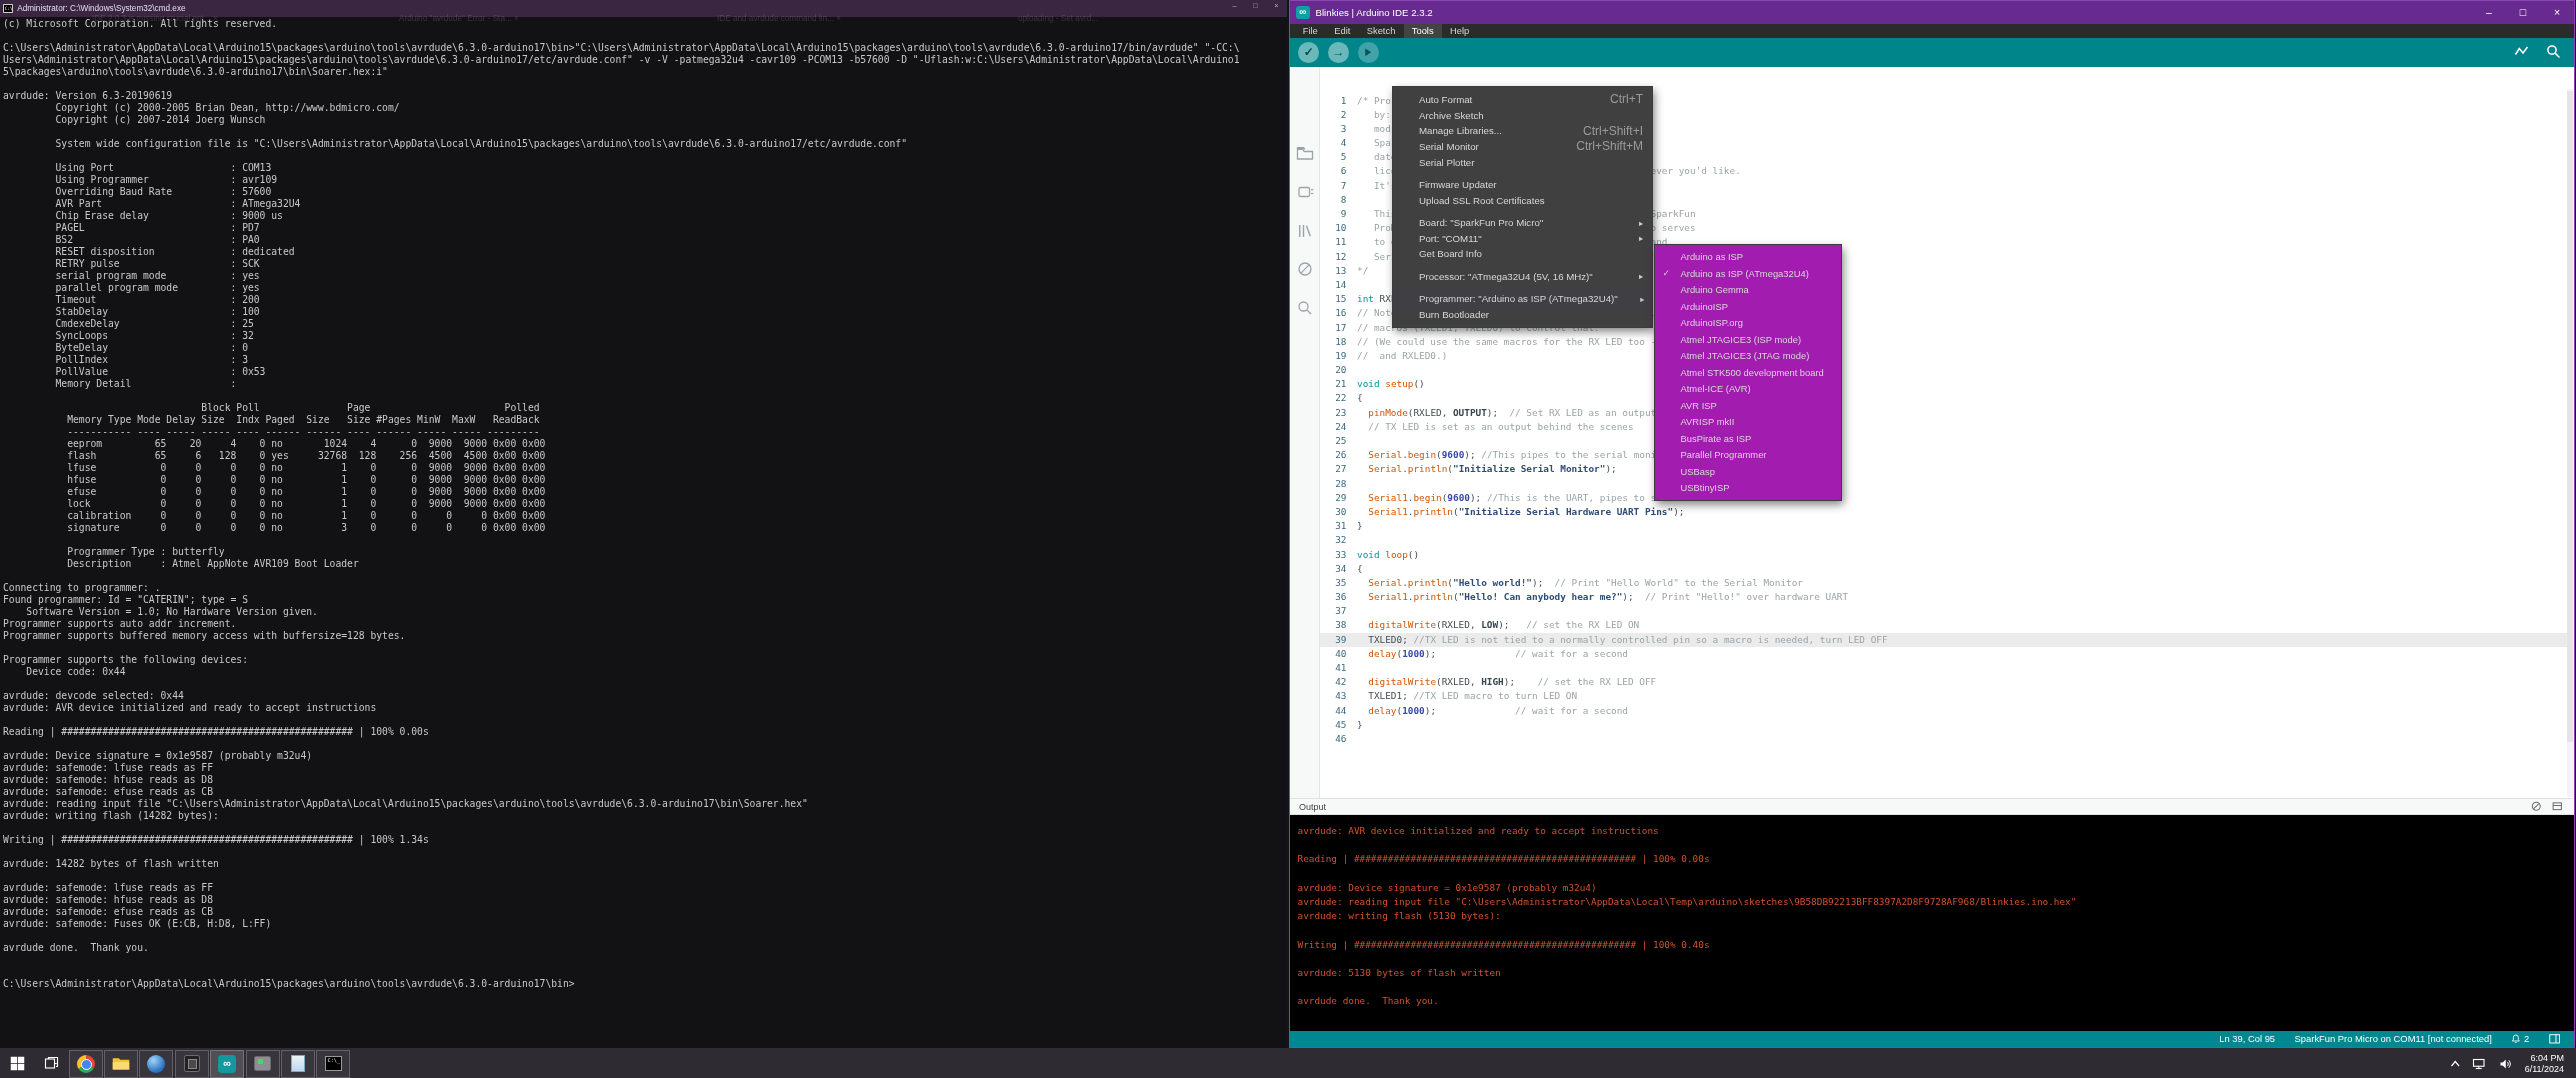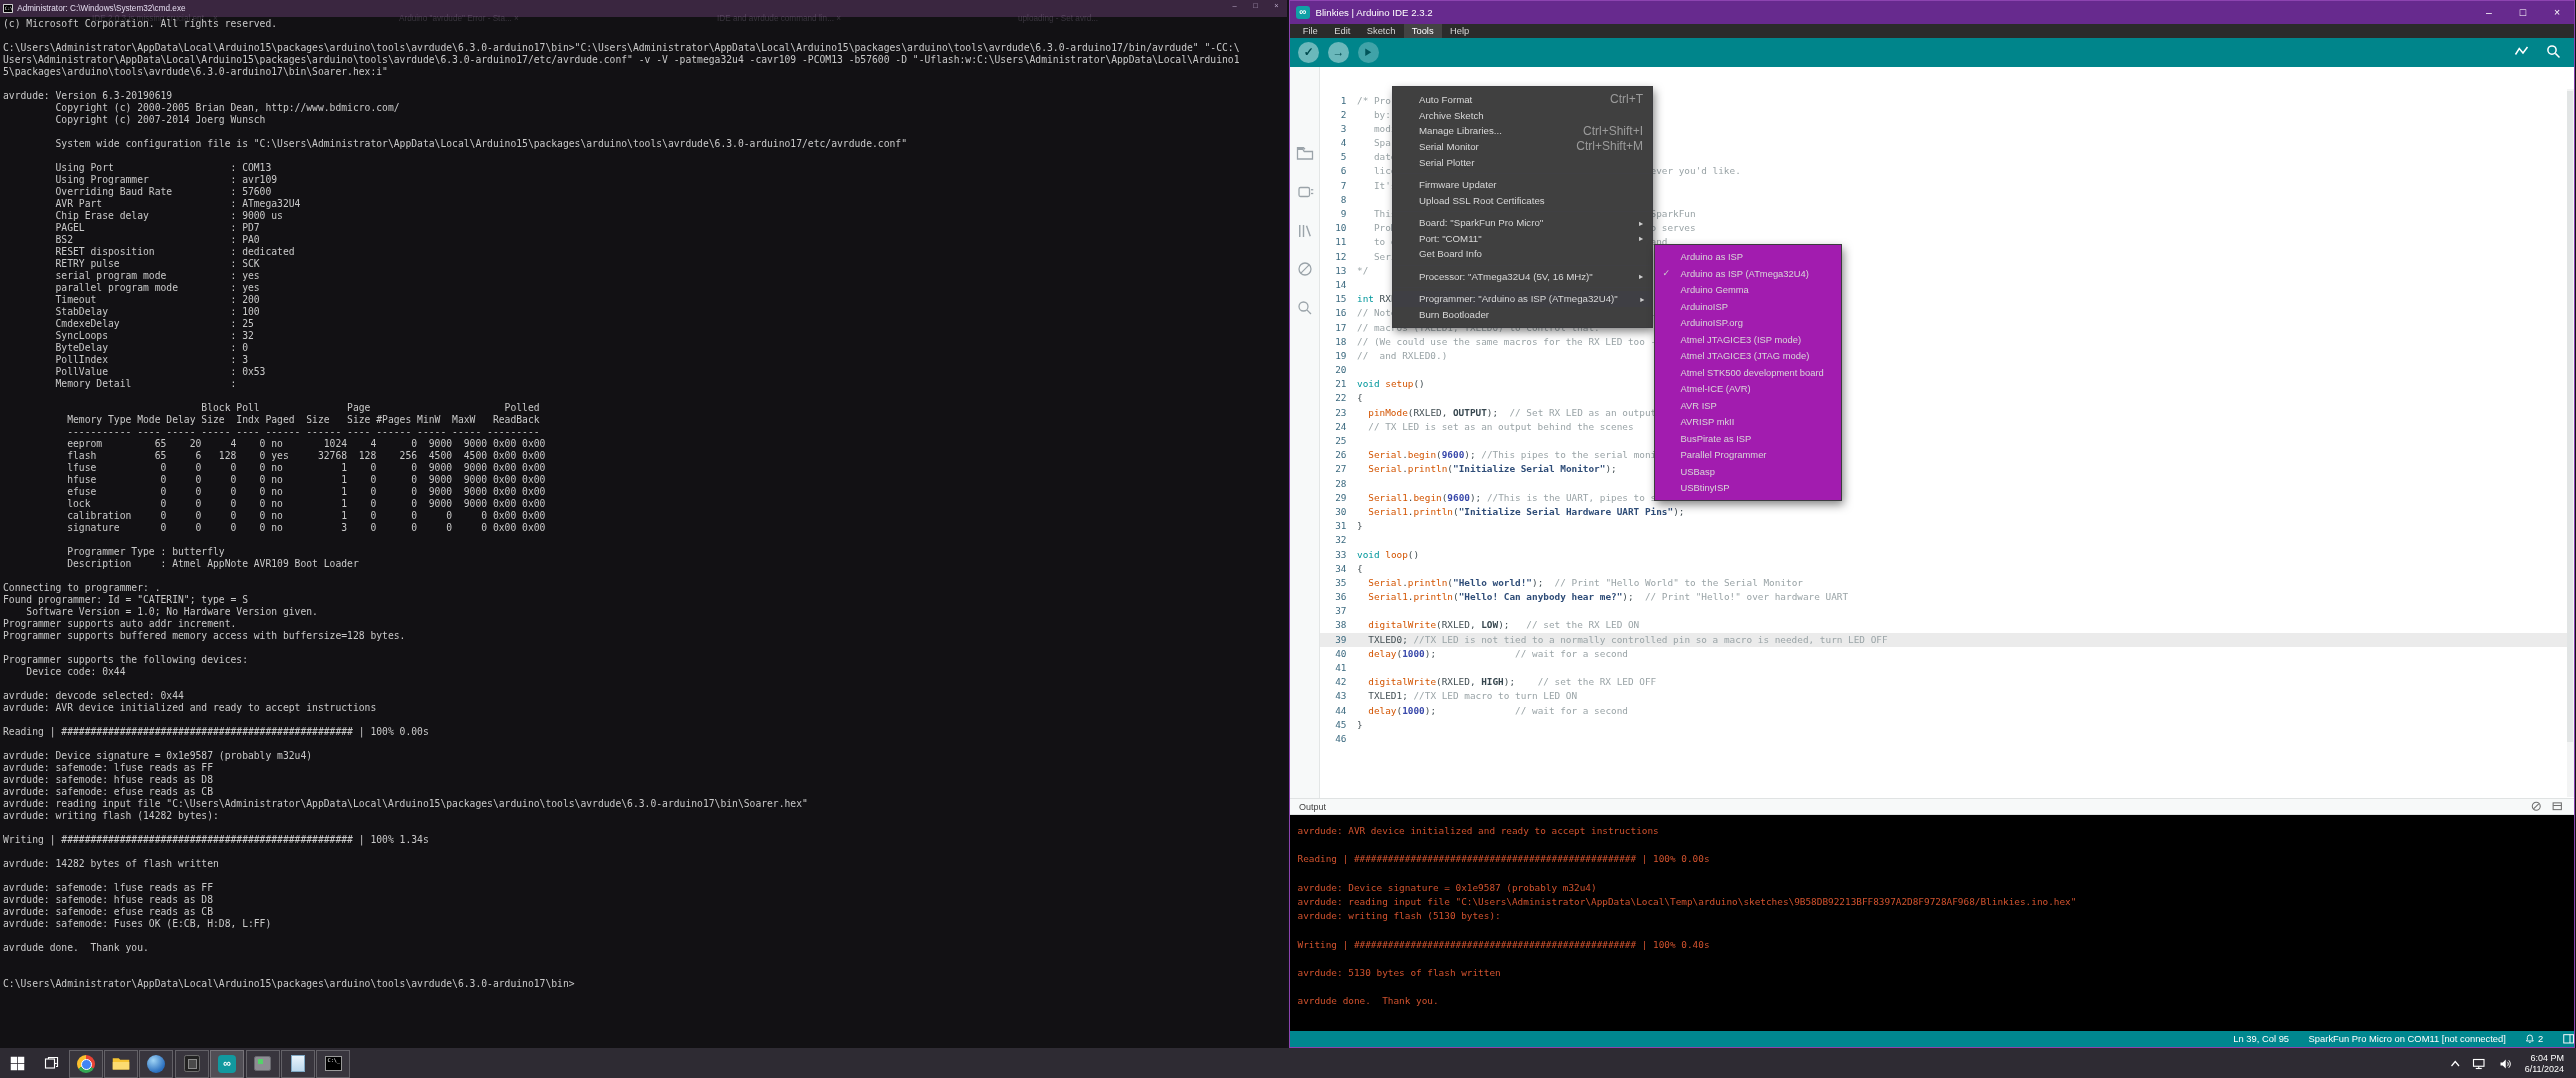--- a/index.html
+++ b/index.html
@@ -85,21 +85,21 @@
     border-top:0.7px solid #e0e3e3;border-bottom:0.7px solid #e0e3e3;display:flex;align-items:center;}
   .output-label{font-size:9px;color:#424242;padding-left:9px;}
   .output-icons{margin-left:auto;display:flex;gap:10.5px;padding-right:12px;color:#6f6f6f;}
   .console{position:absolute;left:0;top:814px;right:0;height:216px;background:#000000;overflow:hidden;}
   .console pre{margin:0;padding:9px 0 0 7.5px;color:#d1522e;
     font-family:"DejaVu Sans Mono",monospace;font-size:9.4px;line-height:14.2px;white-space:pre;}
 
   
   .statusbar{position:absolute;left:0;top:1030px;right:0;height:15.7px;background:#00878f;
     display:flex;align-items:center;justify-content:flex-end;color:#ffffff;font-size:9.4px;gap:19.5px;
-    padding-right:0;}
+    padding-right:14px;}
   .sb-bell{display:flex;align-items:center;gap:3px;}
 
   
   .taskbar{position:absolute;left:0;top:1048px;width:2576px;height:31px;background:#2e2b33;
     display:flex;align-items:stretch;z-index:60;}
   .tb-cell{width:34px;display:flex;align-items:center;justify-content:center;flex:none;}
   .tb-cell.running{border:0.7px solid rgba(255,255,255,.22);background:rgba(255,255,255,.05);margin:1.5px 0.7px;}
   .tb-cell.active-app{background:rgba(255,255,255,.17);}
   .tray{margin-left:auto;display:flex;align-items:center;gap:12px;padding-right:12px;color:#ffffff;}
   .clock{text-align:right;font-size:9px;line-height:10.5px;}

